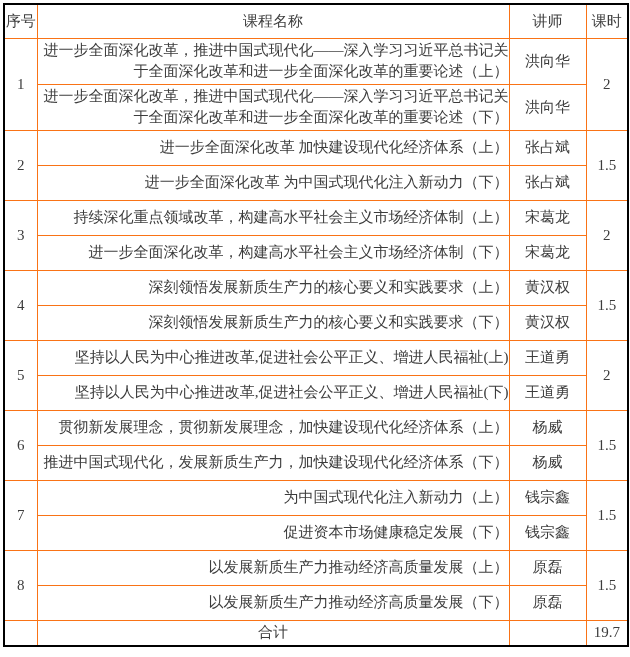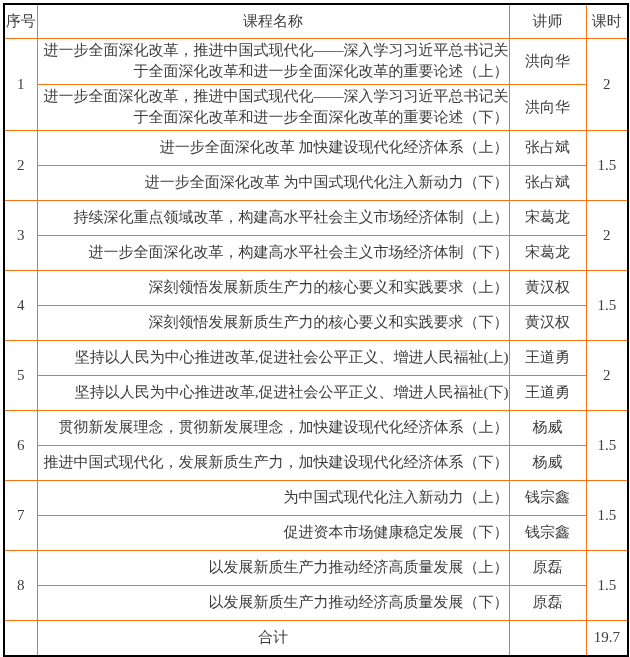--- a/index.html
+++ b/index.html
@@ -37,21 +37,21 @@
     border: 2px solid #000000;
   }
   col.c-no    { width: 33px; }
   col.c-title { width: 472px; }
   col.c-lect  { width: 77px; }
   col.c-hours { width: 42px; }
 
   tr.hdr          { height: 34px; }
   tr.row          { height: 35px; }
   tr.row.tall     { height: 46px; }
-  tr.ftr          { height: 36px; }
+  tr.ftr          { height: 26px; }
 
   td.no, th.h-no, td.lect, td.hours, th.h-title, th.h-lect, th.h-hours, td.sum-label {
     text-align: center;
     vertical-align: middle;
   }
   td.title {
     text-align: right;
     vertical-align: middle;
     padding: 1px 3px 1px 4px;
     line-height: 21px;

